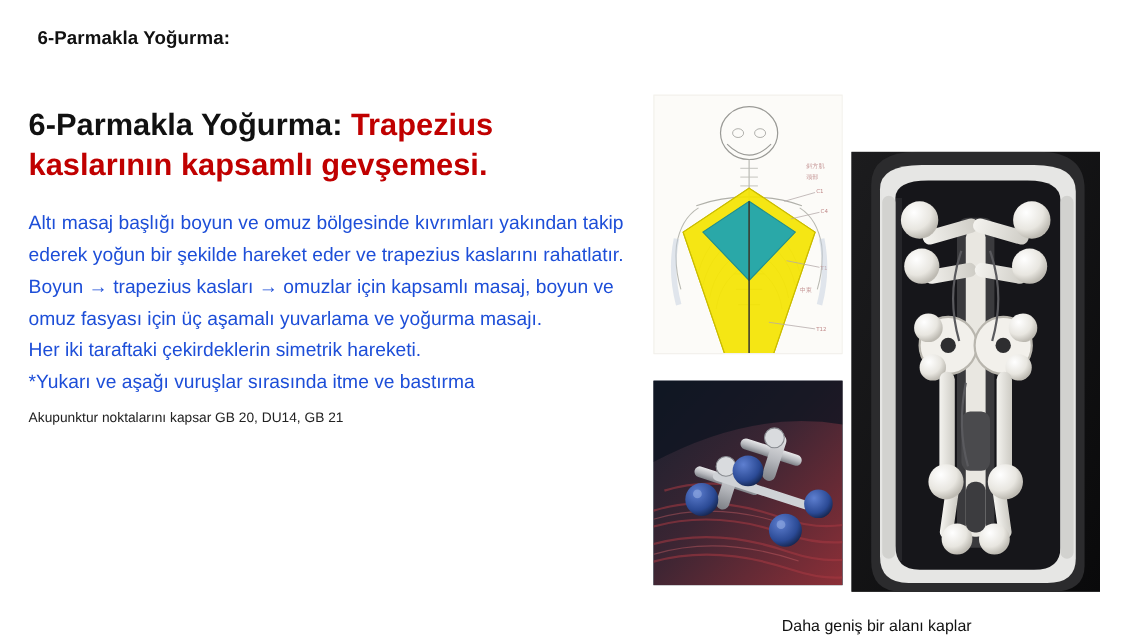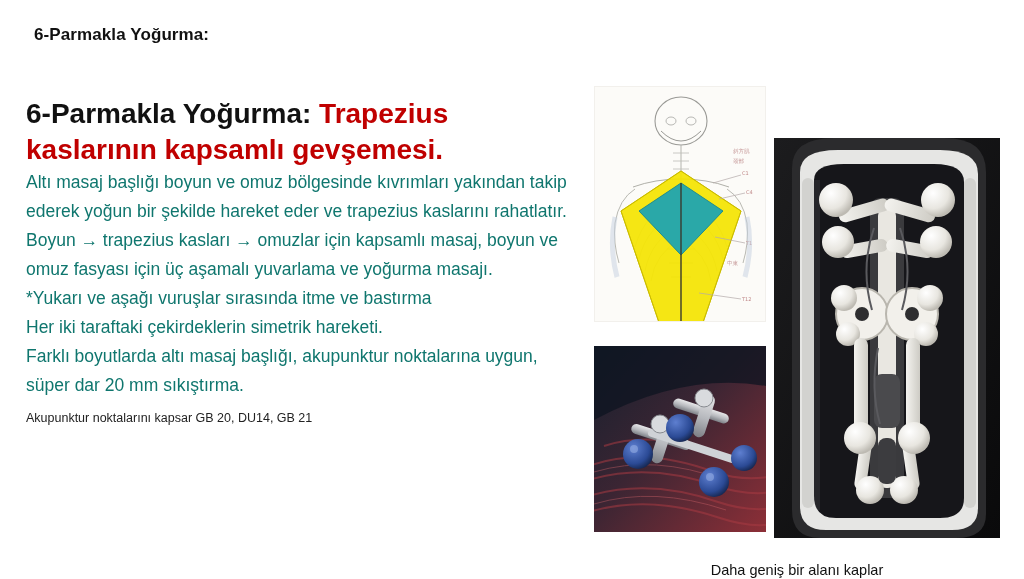--- a/index.html
+++ b/index.html
@@ -34,29 +34,29 @@
     position: absolute;
     left: 26px;
     top: 96px;
     width: 560px;
   }
   .headline {
     font-size: 28px;
     font-weight: bold;
     line-height: 1.27;
     color: #111111;
-    margin: 0 0 1px 0;
+    margin: 0 0 21px 0;
   }
   .headline .accent {
     color: #c00000;
   }
   .body-text {
     font-size: 17.5px;
     line-height: 1.66;
-    color: #0f766e;
+    color: #1d4ed8;
   }
   .body-text p {
     margin: 0;
   }
   .footnote {
     margin-top: 10px;
     font-size: 12.5px;
     color: #222222;
     line-height: 1.4;
   }
@@ -113,23 +113,22 @@
   <div class="slide-title">6-Parmakla Yoğurma:</div>
 
   <div class="content">
 
     <div class="headline">
       <span>6-Parmakla Yoğurma: </span><span class="accent">Trapezius kaslarının kapsamlı gevşemesi.</span>
     </div>
 
     <div class="body-text">
       <p>Altı masaj başlığı boyun ve omuz bölgesinde kıvrımları yakından takip ederek yoğun bir şekilde hareket eder ve trapezius kaslarını rahatlatır. Boyun → trapezius kasları → omuzlar için kapsamlı masaj, boyun ve omuz fasyası için üç aşamalı yuvarlama ve yoğurma masajı.</p>
+      <p>Her iki taraftaki çekirdeklerin simetrik hareketi.</p>
       <p>*Yukarı ve aşağı vuruşlar sırasında itme ve bastırma</p>
-      <p>Her iki taraftaki çekirdeklerin simetrik hareketi.</p>
-      <p>Farklı boyutlarda altı masaj başlığı, akupunktur noktalarına uygun, süper dar 20 mm sıkıştırma.</p>
     </div>
 
     <div class="footnote">Akupunktur noktalarını kapsar GB 20, DU14, GB 21</div>
   </div>
 
   <div class="fig-anatomy">
     <svg class="anat-svg" width="172" height="236" viewBox="0 0 172 236" xmlns="http://www.w3.org/2000/svg">
       <rect x="0" y="0" width="172" height="236" fill="#fcfbf8"></rect>
 
       <ellipse cx="86" cy="34" rx="26" ry="24" fill="none" stroke="#9a9a96" stroke-width="1.1"></ellipse>

